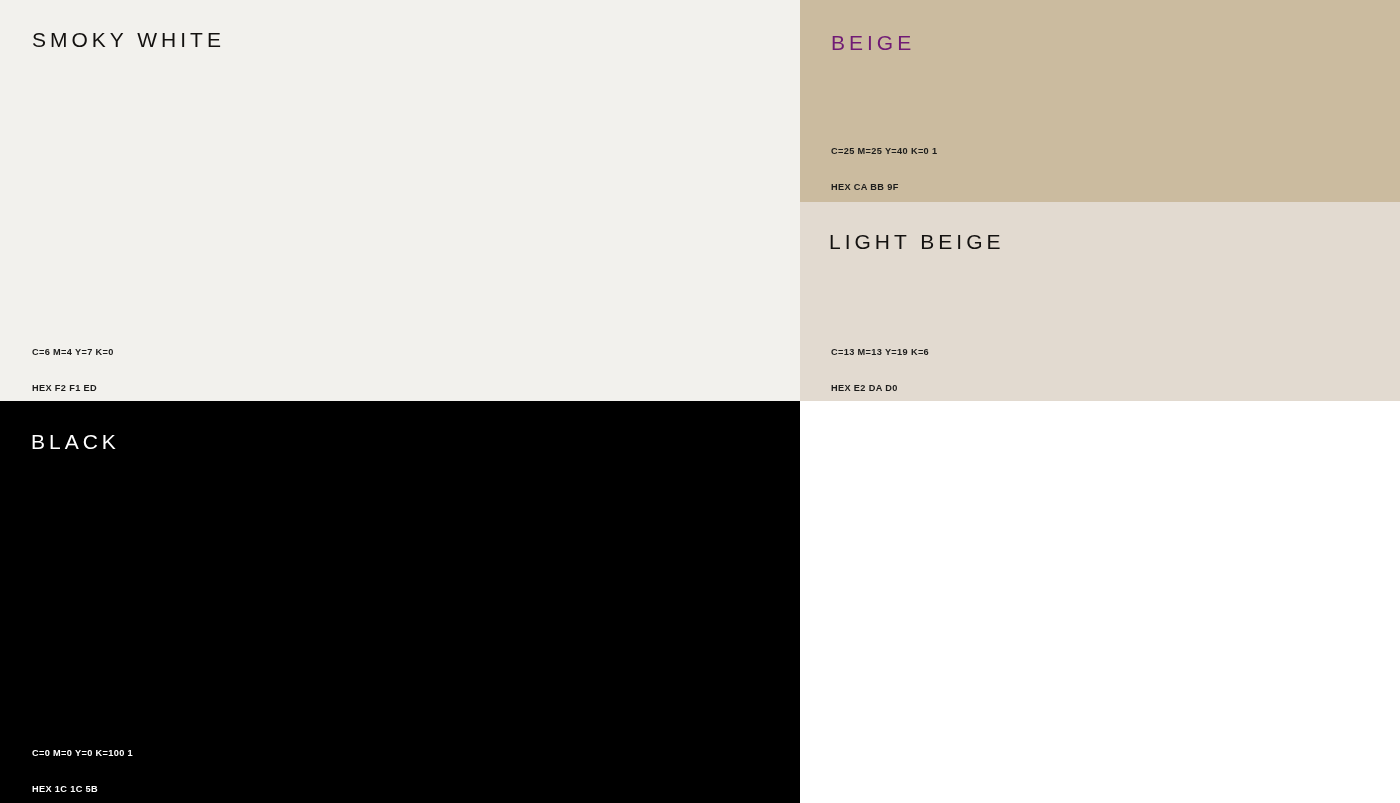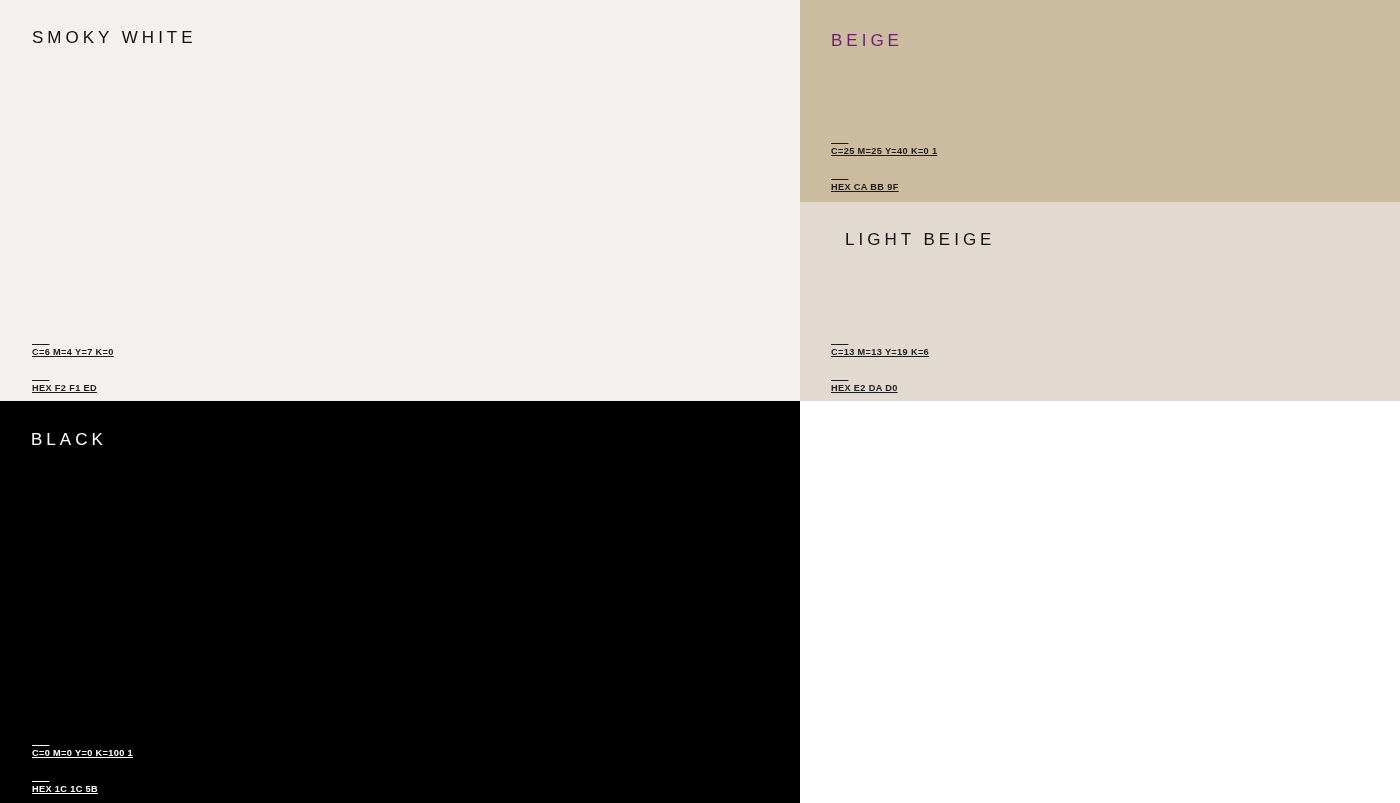--- a/index.html
+++ b/index.html
@@ -23,35 +23,34 @@
   .swatch {
     position: absolute;
     box-sizing: border-box;
     overflow: hidden;
   }
 
   .swatch-title {
     position: absolute;
     margin: 0;
     font-weight: 300;
-    font-size: 17px;
+    font-size: 21px;
     letter-spacing: 4.0px;
     text-transform: uppercase;
     white-space: nowrap;
     line-height: 1;
   }
 
   .swatch-specs {
     position: absolute;
     font-size: 9.2px;
     font-weight: bold;
     line-height: 12.05px;
     letter-spacing: 0.35px;
     white-space: pre;
-    text-decoration: underline;
   }
   .swatch-specs div {
     white-space: pre;
   }
 
   
   #panel-smoky-white {
     left: 0px;
     top: 0px;
     width: 800px;
@@ -93,21 +92,20 @@
     left: 800px;
     top: 202px;
     width: 600px;
     height: 199px;
     background: #E2DAD0;
   }
   #panel-light-beige .swatch-title {
     left: 29px;
     top: 29px;
     color: #141210;
-    margin-left: 16px;
   }
   #panel-light-beige .swatch-specs {
     left: 31px;
     top: 120px;
     color: #1C1C1B;
   }
 
   
   #panel-black {
     left: 0px;

